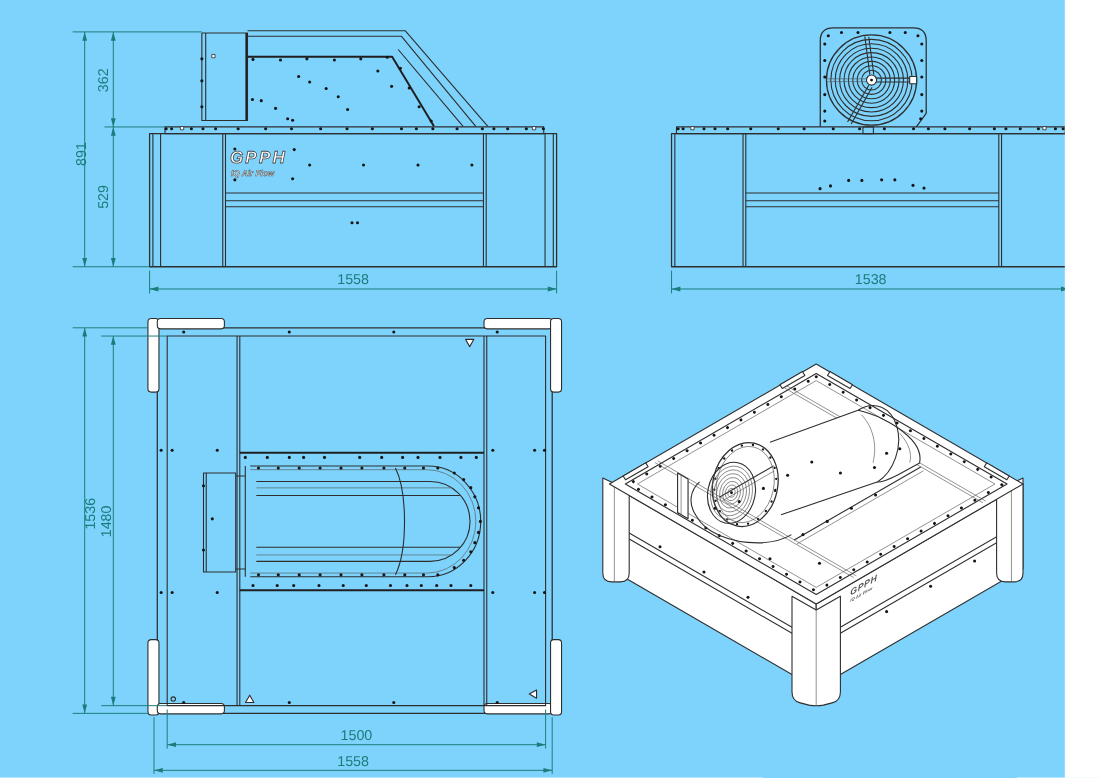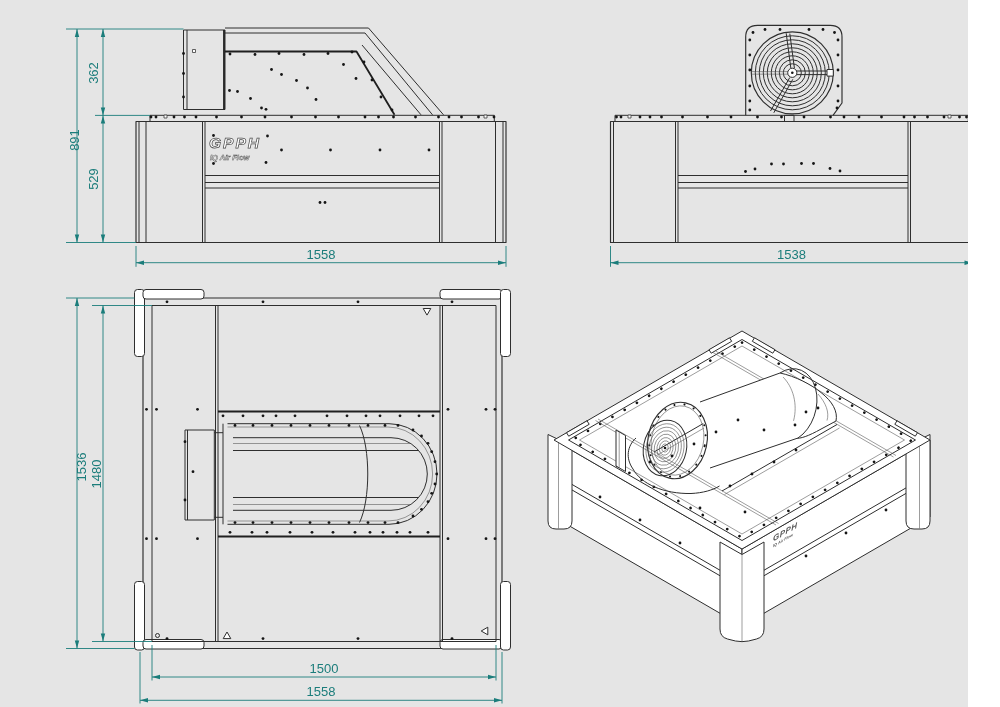--- a/index.html
+++ b/index.html
@@ -1,16 +1,16 @@
 <!DOCTYPE html>
 <html><head>
 <meta charset="utf-8">
 <style>
   html,body{margin:0;padding:0;background:#fff;}
-  #stage{width:968px;height:707px;background:#e5e5e5;position:relative;overflow:hidden;}
+  #stage{width:968px;height:707px;background:#7dd3fc;position:relative;overflow:hidden;}
   svg{display:block;}
   .k  {fill:none;stroke:#2e2e2e;stroke-width:1;stroke-linejoin:round;}
   .k11{fill:none;stroke:#2e2e2e;stroke-width:1.15;stroke-linejoin:round;}
   .kt {fill:none;stroke:#1f1f1f;stroke-width:1.8;stroke-linejoin:round;}
   .kn {fill:none;stroke:#5a5a5a;stroke-width:.6;stroke-linejoin:round;}
   .kf {fill:#fff;stroke:#2e2e2e;stroke-width:1;stroke-linejoin:round;}
   .kw {fill:#fff;stroke:none;}
   .d  {fill:none;stroke:#1b7d7b;stroke-width:.9;}
   .da {fill:#1b7d7b;stroke:none;}
   .dt {fill:#1b7d7b;font-family:"Liberation Sans",sans-serif;font-size:13px;}

